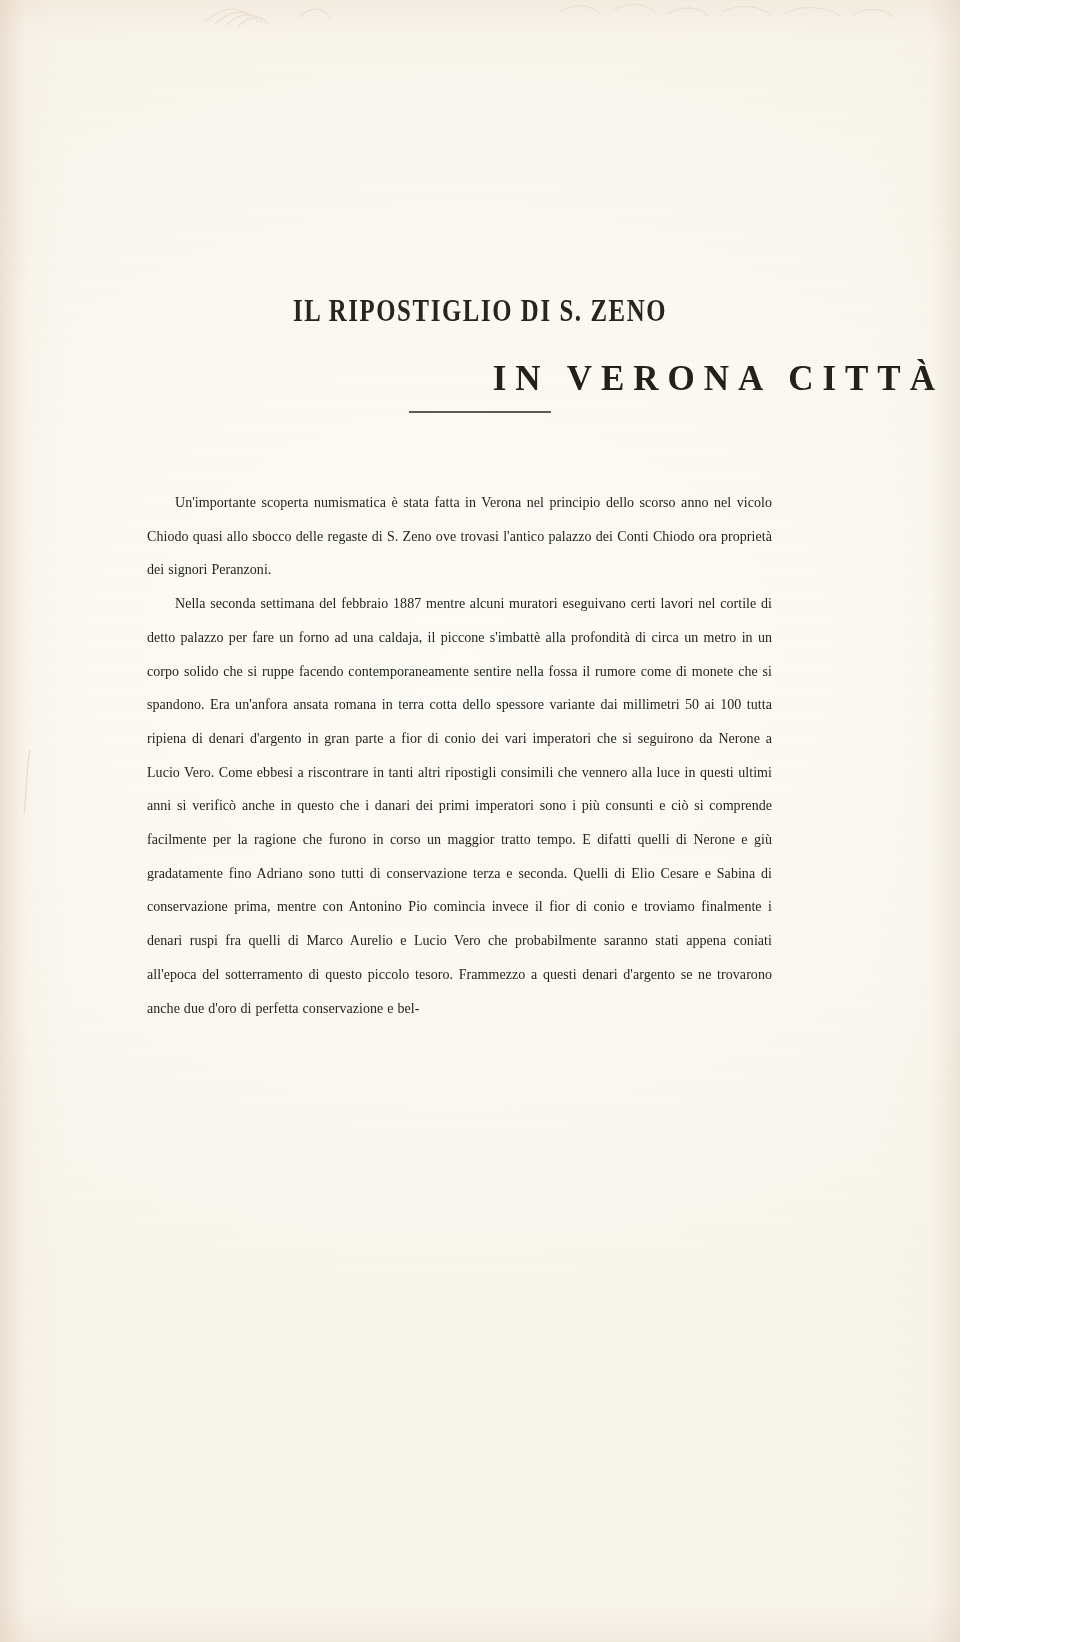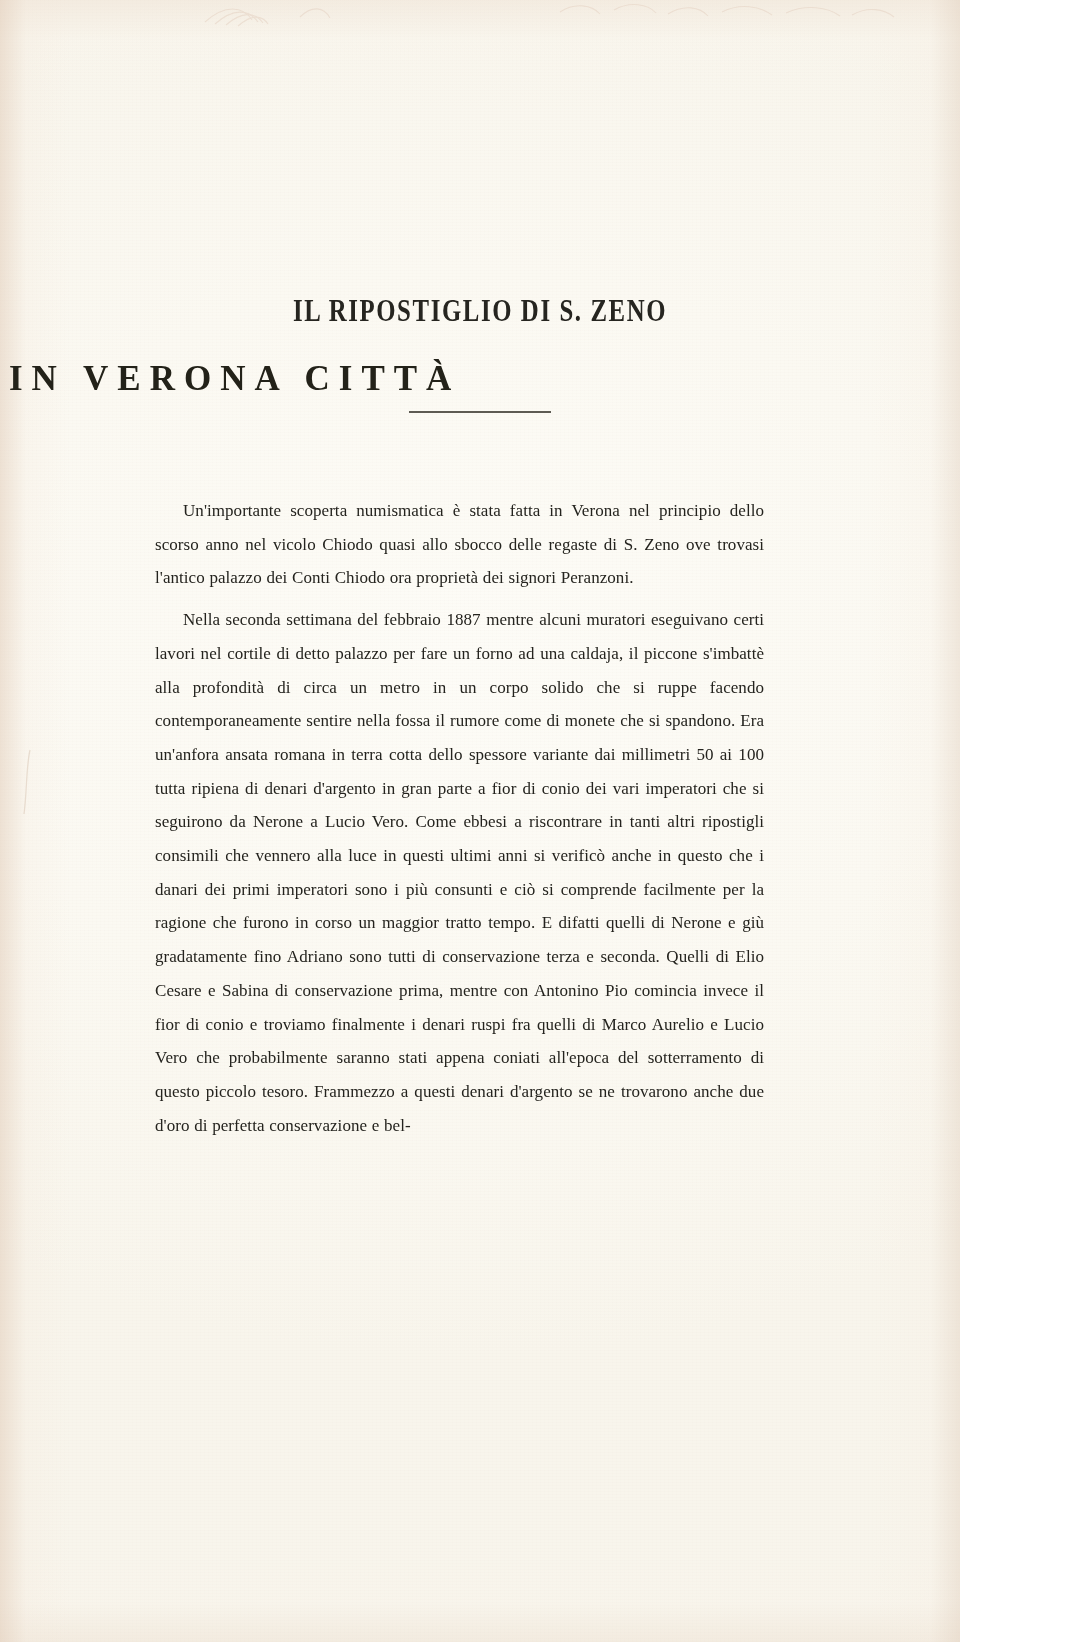--- a/index.html
+++ b/index.html
@@ -75,21 +75,21 @@
     transform: scaleX(0.80);
     transform-origin: center;
     white-space: nowrap;
   }
 
   .title-sub {
     position: absolute;
     left: 0;
     right: 16px;
     top: 332px;
-    text-align: left;
+    text-align: right;
     font-size: 35px;
     line-height: 1;
     letter-spacing: 9px;
     text-indent: 9px;
     color: #232219;
     white-space: nowrap;
   }
 
   .rule {
     position: absolute;
@@ -104,22 +104,22 @@
 
   
   .body-block {
     position: absolute;
     left: 147px;
     top: 486px;
     width: 625px;
   }
 
   p.para {
-    margin: 8px;
-    font-size: 17px;
+    margin: 0;
+    font-size: 14px;
     line-height: 33.7px;
     text-align: justify;
     text-align-last: left;
     letter-spacing: 0.05px;
     word-spacing: 0.4px;
     color: #24231e;
     hyphens: none;
   }
 
   p.para + p.para {

